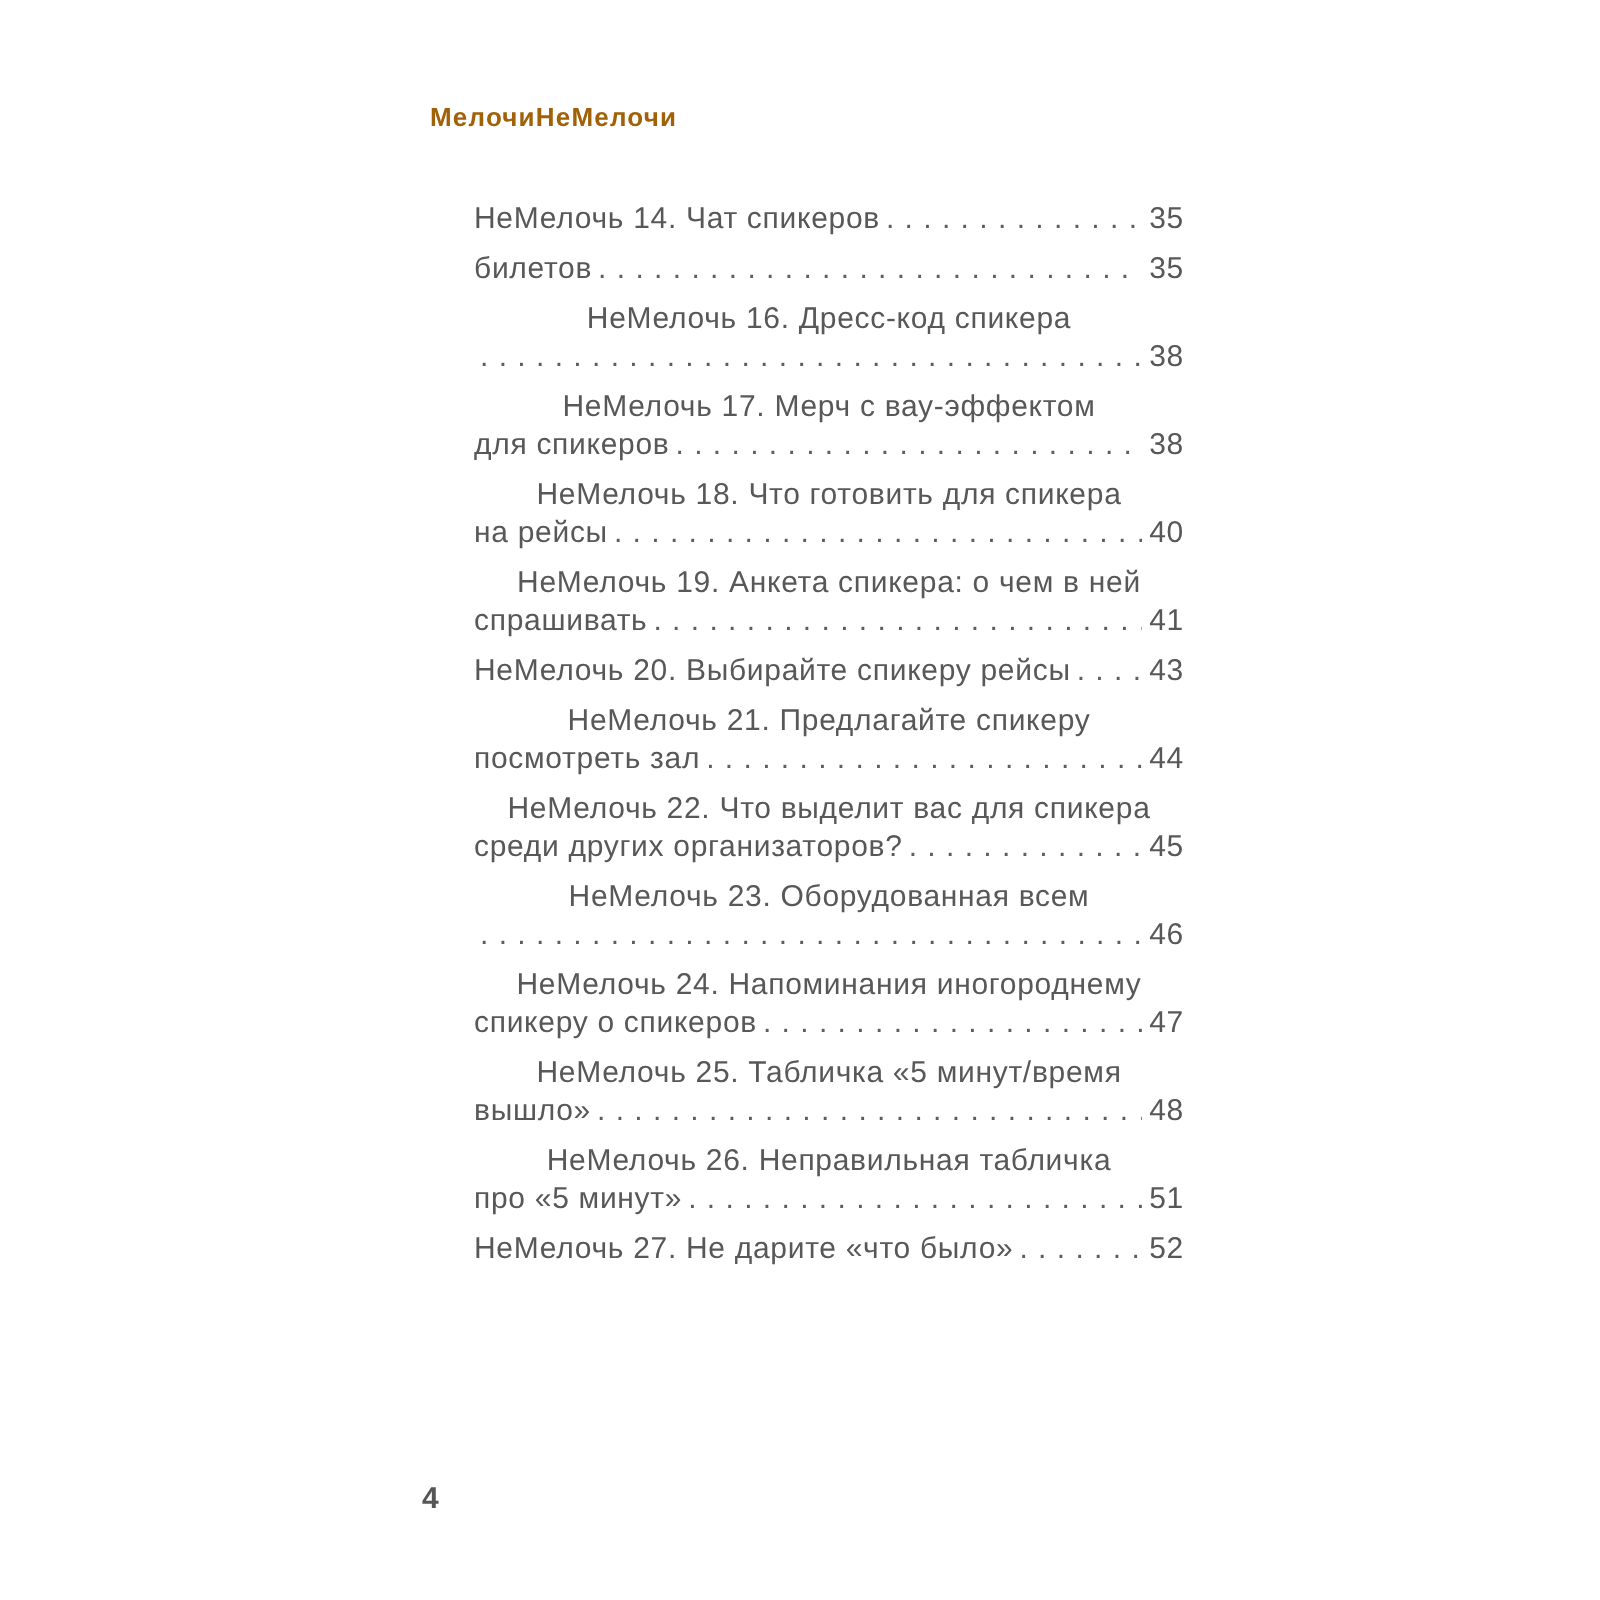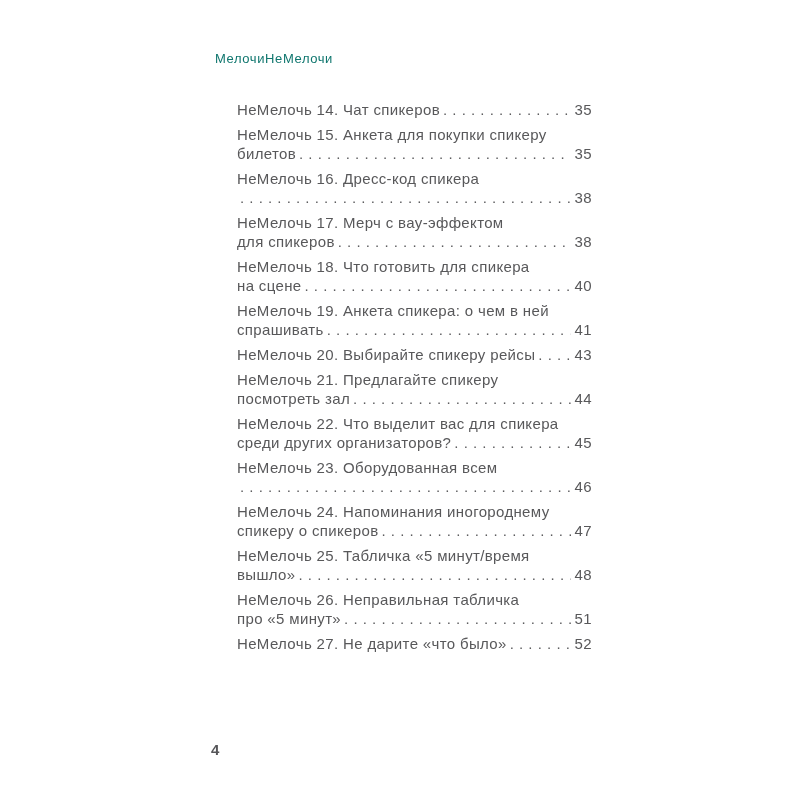--- a/index.html
+++ b/index.html
@@ -15,33 +15,35 @@
     overflow: hidden;
     font-family: "Liberation Sans", "DejaVu Sans", sans-serif;
     color: #58585a;
   }
   .running-header {
     position: absolute;
     left: 215px;
     top: 51px;
     font-size: 13px;
     letter-spacing: 0.6px;
-    color: #0f766e;
+    color: #a16207;
+    font-weight: bold;
   }
   .toc {
     position: absolute;
     left: 237px;
     top: 100px;
     width: 355px;
     font-size: 15px;
     letter-spacing: 0.35px;
     line-height: 19px;
   }
   .toc-entry {
     margin-bottom: 6px;
+    text-align: center;
   }
   .toc-line {
     line-height: 19px;
     white-space: nowrap;
   }
   .toc-line-last {
     display: flex;
     align-items: baseline;
   }
   .toc-text {
@@ -80,21 +82,20 @@
 
   <div class="toc">
       <div class="toc-entry">
         <div class="toc-line toc-line-last">
           <span class="toc-text">НеМелочь 14. Чат спикеров</span>
           <span class="leader"></span>
           <span class="toc-page">35</span>
         </div>
       </div>
       <div class="toc-entry">
-        <div class="toc-line">НеМелочь 15. Анкета для покупки спикеру</div>
         <div class="toc-line toc-line-last">
           <span class="toc-text">билетов</span>
           <span class="leader"></span>
           <span class="toc-page">35</span>
         </div>
       </div>
       <div class="toc-entry">
         <div class="toc-line">НеМелочь 16. Дресс-код спикера</div>
         <div class="toc-line toc-line-last">
           <span class="leader"></span>
@@ -105,21 +106,21 @@
         <div class="toc-line">НеМелочь 17. Мерч с вау-эффектом</div>
         <div class="toc-line toc-line-last">
           <span class="toc-text">для спикеров</span>
           <span class="leader"></span>
           <span class="toc-page">38</span>
         </div>
       </div>
       <div class="toc-entry">
         <div class="toc-line">НеМелочь 18. Что готовить для спикера</div>
         <div class="toc-line toc-line-last">
-          <span class="toc-text">на сцене</span>
+          <span class="toc-text">на рейсы</span>
           <span class="leader"></span>
           <span class="toc-page">40</span>
         </div>
       </div>
       <div class="toc-entry">
         <div class="toc-line">НеМелочь 19. Анкета спикера: о чем в ней</div>
         <div class="toc-line toc-line-last">
           <span class="toc-text">спрашивать</span>
           <span class="leader"></span>
           <span class="toc-page">41</span>

